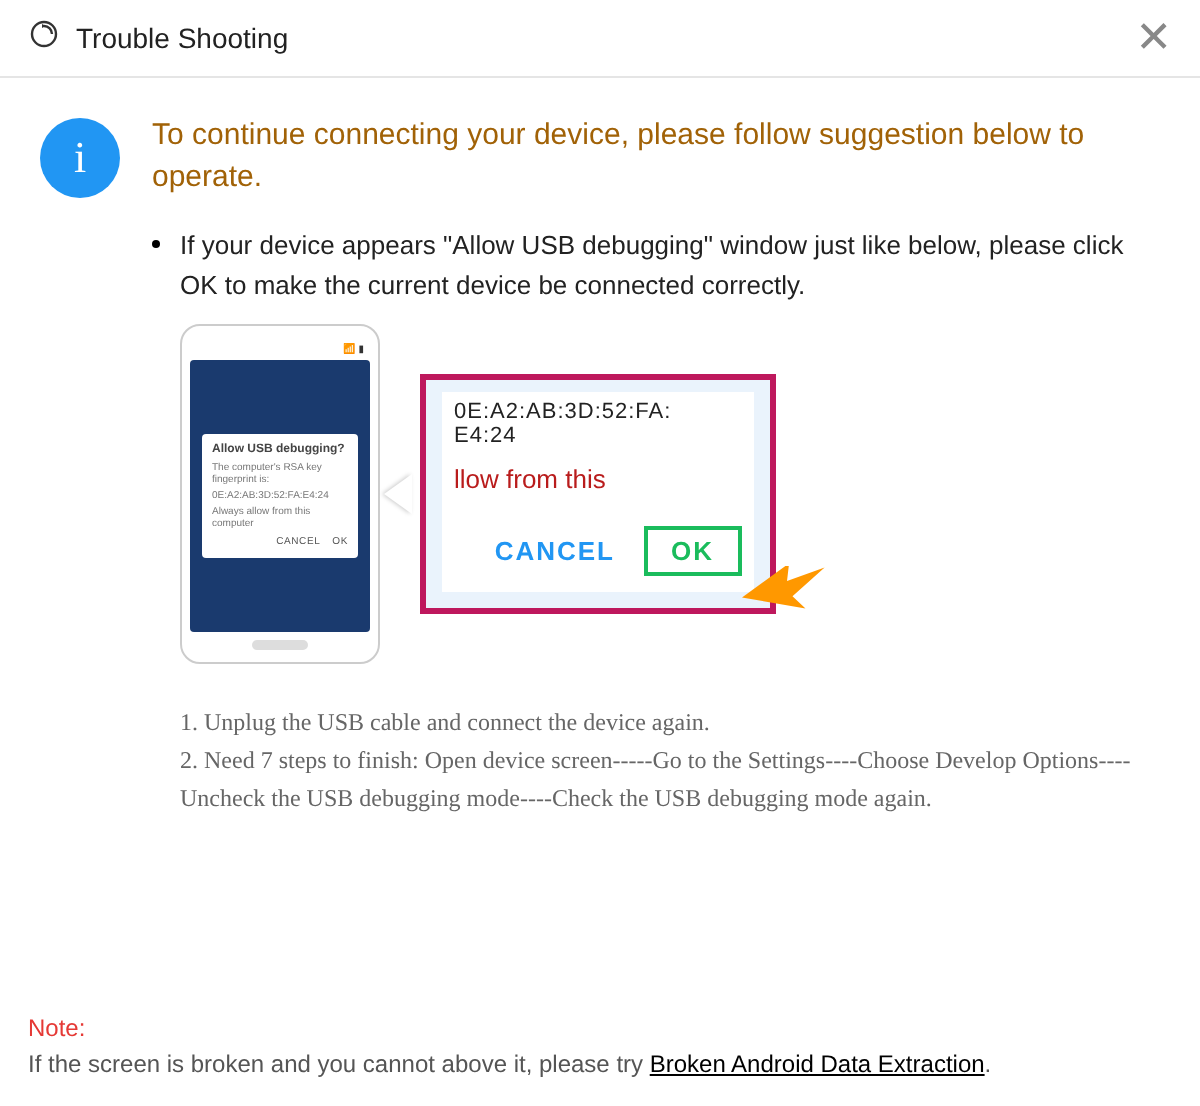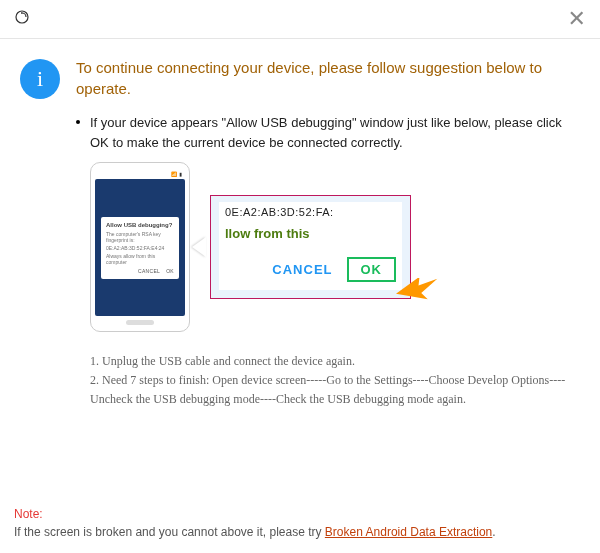--- a/index.html
+++ b/index.html
@@ -19,46 +19,47 @@
   .illustration { margin: 10px 0 20px 14px; display: flex; align-items: center; gap: 4px; }
   .phone { width: 100px; height: 170px; border: 1px solid #ccc; border-radius: 10px; background: #fff; padding: 6px 4px; display: flex; flex-direction: column; position: relative; }
   .phone-top { font-size: 5px; color: #333; text-align: right; padding: 2px 3px; }
   .phone-blue { flex: 1; background: #1a3a6e; border-radius: 2px; position: relative; display: flex; align-items: center; justify-content: center; }
   .phone-dialog-inner { width: 78px; background: #fff; border-radius: 2px; padding: 5px; font-size: 5px; color: #444; }
   .phone-dialog-inner .dtitle { font-weight: bold; font-size: 6px; margin-bottom: 3px; }
   .phone-dialog-inner .dline { margin-bottom: 2px; color: #777; font-size: 5px; line-height: 1.2; }
   .phone-dialog-inner .dbtns { display: flex; justify-content: flex-end; gap: 6px; font-size: 5px; color: #555; margin-top: 3px; letter-spacing: 0.3px; }
   .phone-home { width: 28px; height: 5px; background: #ddd; border-radius: 3px; margin: 4px auto 0; }
   .pointer { width: 0; height: 0; border-top: 10px solid transparent; border-bottom: 10px solid transparent; border-right: 14px solid #fff; filter: drop-shadow(-1px 0 1px #ccc); margin-left: -2px; z-index: 2; }
-  .zoomed { border: 1px solid #be185d; background: #eaf3fc; padding: 6px 6px 8px 6px; width: 201px; display: flex; flex-direction: column; gap: 6px; position: relative; }
+  .zoomed { border: 3px solid #be185d; background: #eaf3fc; padding: 6px 6px 8px 6px; width: 178px; display: flex; flex-direction: column; gap: 6px; position: relative; }
   .zoomed-inner { background: #fff; margin: 0 2px; padding: 4px 6px 8px 6px; }
   .fingerprint { font-size: 11px; color: #222; letter-spacing: 0.5px; font-family: Arial; }
-  .allowtext { font-size: 13px; color: #4d7c0f; margin-top: 8px; font-weight: bold; }
+  .allowtext { font-size: 13px; color: #b91c1c; margin-top: 8px; }
   .zoom-btns { display: flex; justify-content: flex-end; gap: 14px; align-items: center; margin-top: 16px; }
   .cancel-btn { font-size: 13px; color: #2196f3; letter-spacing: 1px; font-weight: bold; }
   .ok-btn { font-size: 13px; color: #1abc5c; border: 2px solid #1abc5c; padding: 3px 12px; letter-spacing: 1px; font-weight: bold; position: relative; }
   .arrow { position: absolute; right: -30px; bottom: -14px; }
   .steps { margin: 8px 0 0 14px; font-size: 12px; color: #666; line-height: 1.6; font-family: Liberation Serif, serif; }
   .footer { position: absolute; bottom: 12px; left: 14px; right: 16px; font-size: 12px; line-height: 1.5; }
   .note-label { color: #e53935; }
   .footer-text { color: #555; }
-  .footer-link { color: #c2410c; text-decoration: underline; cursor: pointer; }
+  .footer-link { color: #000000; text-decoration: underline; cursor: pointer; }
 </style>
 </head>
 <body>
 
 <div class="titlebar">
   <div class="titlebar-left">
     <span>
       <svg width="16" height="16" viewBox="0 0 16 16">
           <circle cx="8" cy="8" r="6" fill="none" stroke="#333" stroke-width="1.2"></circle>
           <path d="M8 4 A4 4 0 0 1 12 8" fill="none" stroke="#333" stroke-width="1.2"></path>
           <polygon points="7,3 9,4 7,5" fill="#333"></polygon>
         </svg>
     </span>
+    <span class="title-text">Trouble Shooting</span>
   </div>
   <span class="close-x">✕</span>
 </div>
 
 <div class="content">
   <div class="info-circle">
       <span class="info-i">i</span>
     </div>
   <div class="body">
     <div class="heading">To continue connecting your device, please follow suggestion below to operate.</div>
@@ -82,20 +83,21 @@
               <span>OK</span>
             </div>
           </div>
         </div>
         <div class="phone-home"></div>
       </div>
       <div class="pointer"></div>
       <div class="zoomed">
         <div class="zoomed-inner">
           <div class="fingerprint">0E:A2:AB:3D:52:FA:</div>
+          <div class="fingerprint">E4:24</div>
           <div class="allowtext">llow from this</div>
           <div class="zoom-btns">
             <span class="cancel-btn">CANCEL</span>
             <span class="ok-btn">OK</span>
           </div>
         </div>
         <span class="arrow">
           <svg width="44" height="30" viewBox="0 0 44 30">
               <polygon points="0,8 28,0 24,8 44,8 24,16 28,24" fill="#ff9800" transform="rotate(-20 22 12)"></polygon>
             </svg>

